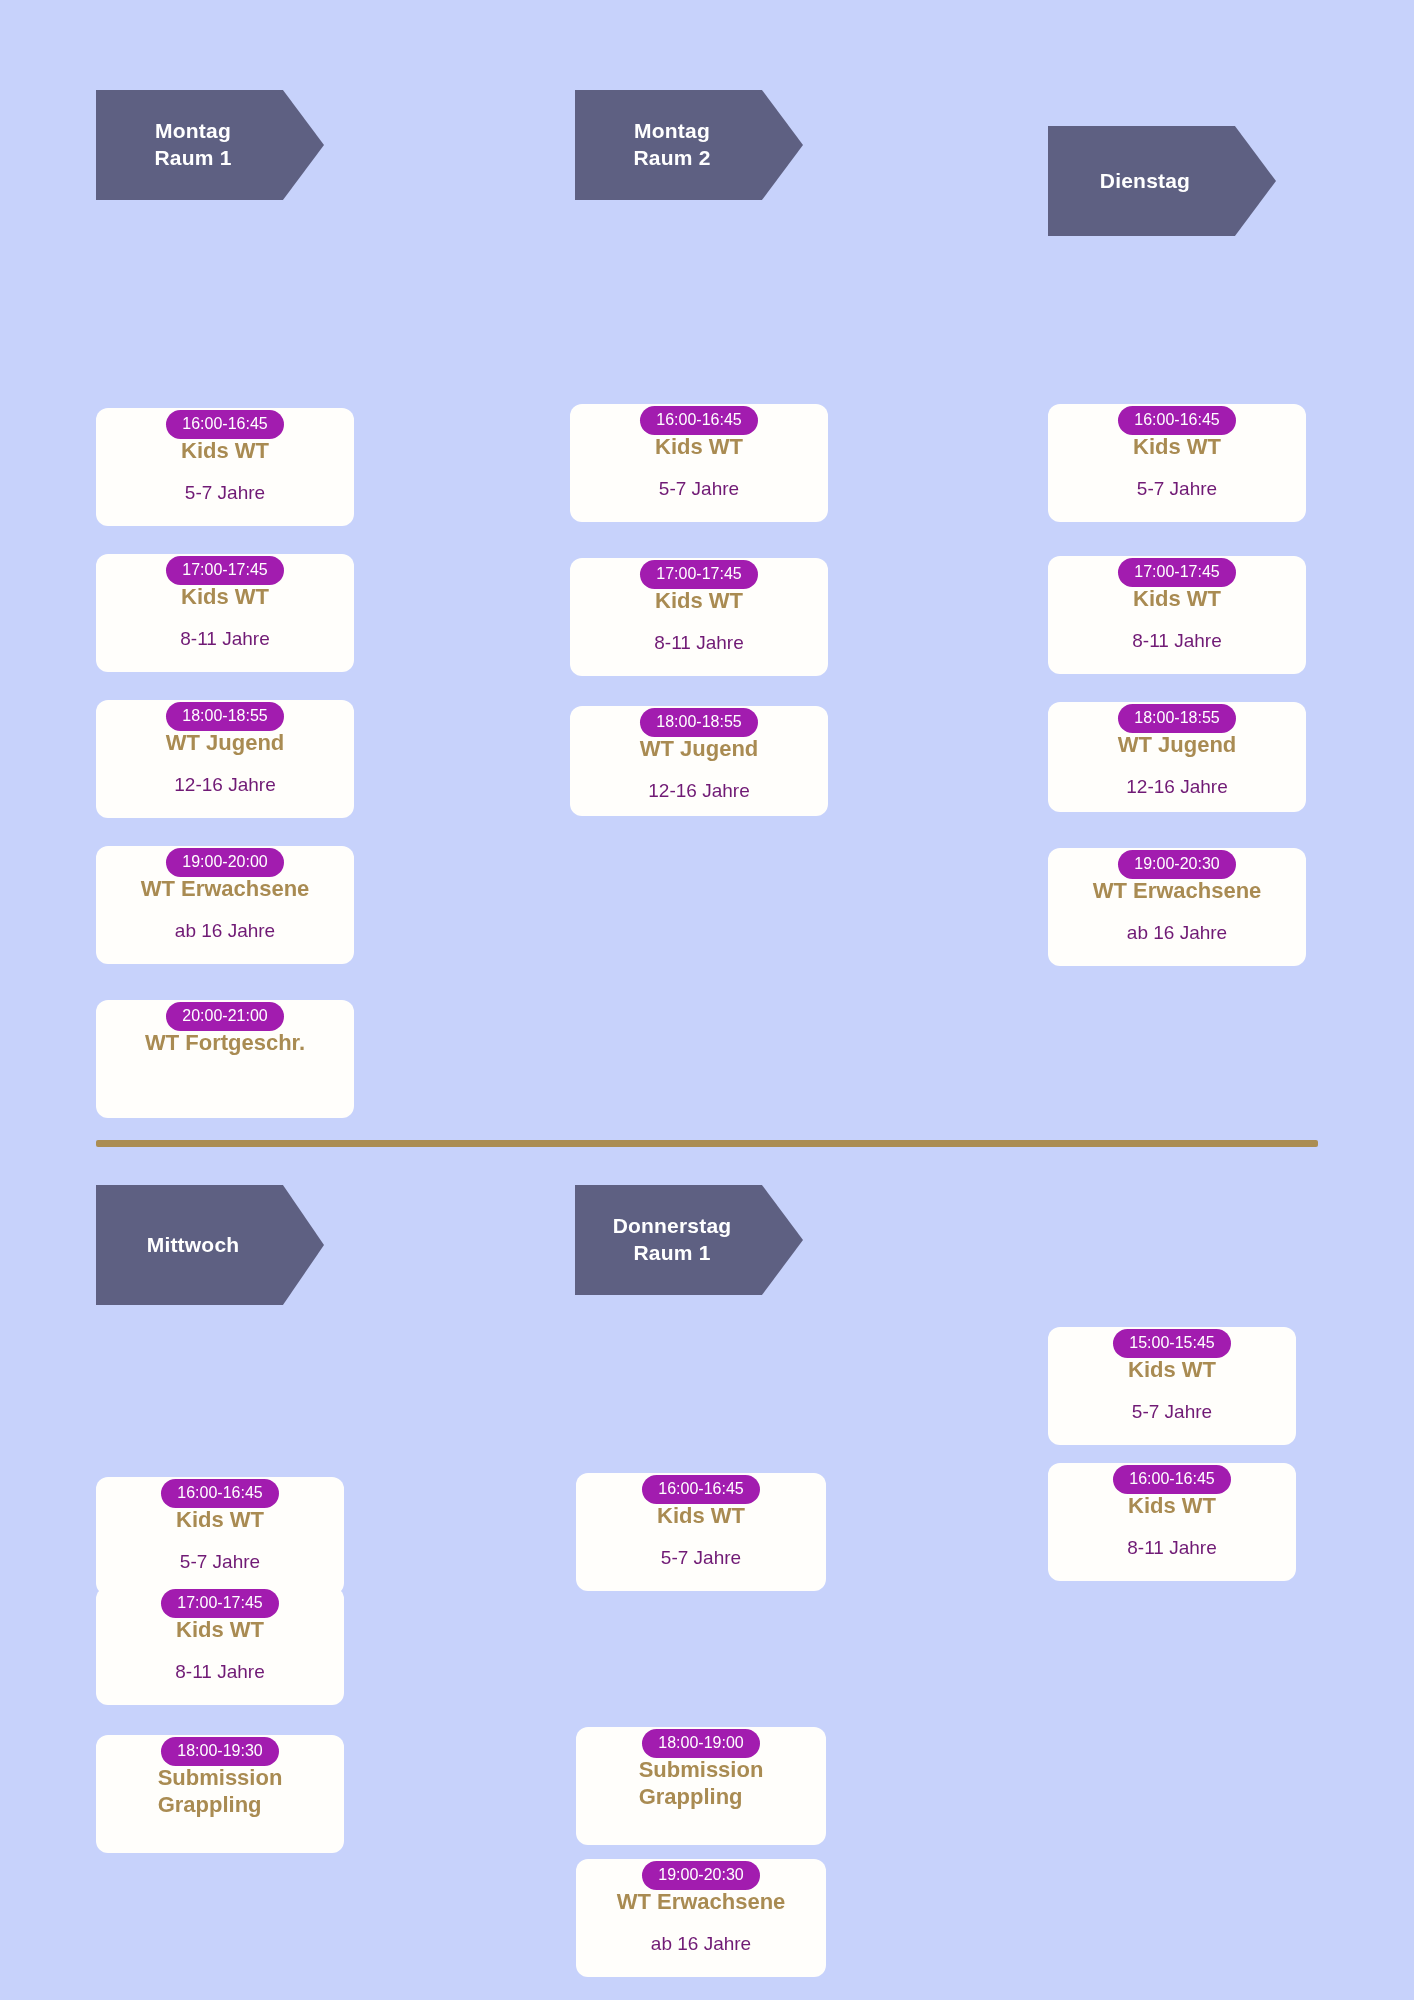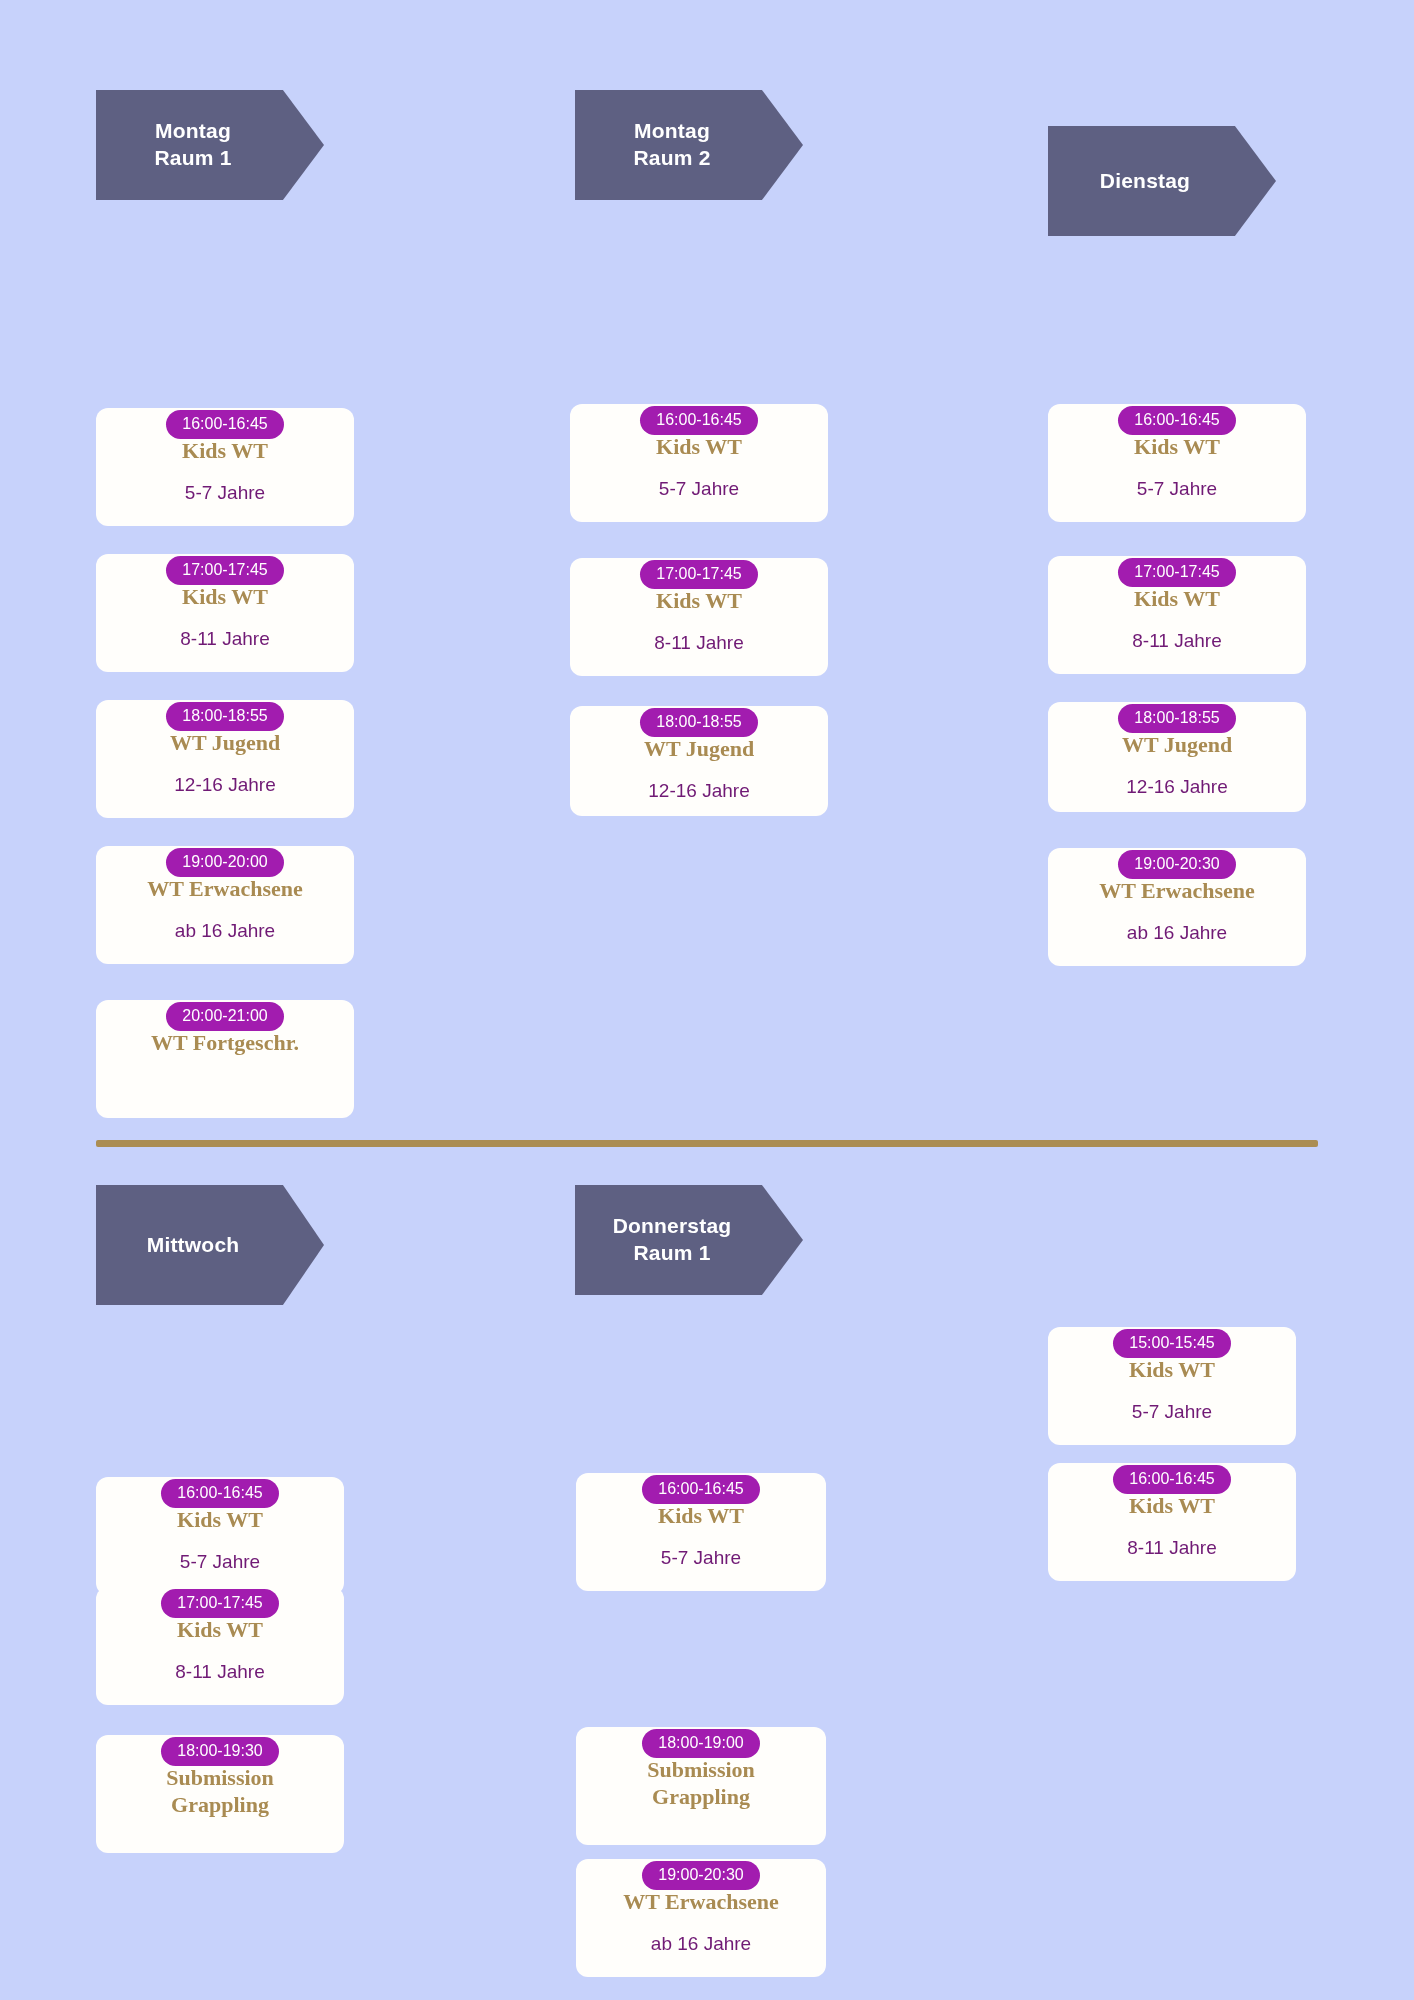--- a/index.html
+++ b/index.html
@@ -53,23 +53,22 @@
     padding: 5px 16px 6px 16px;
     white-space: nowrap;
     line-height: 1.15;
     margin-top: 16px;
   }
   .card .title {
     color: #a98b52;
     font-weight: bold;
     font-size: 22px;
     line-height: 1.22;
-    text-align: center;
+    text-align: left;
     white-space: pre-line;
-    font-family: Liberation Serif, serif;
   }
   .card .sub {
     color: #701a75;
     font-size: 19px;
     line-height: 1.3;
     text-align: right;
     margin-top: 16px;
     white-space: nowrap;
   }
 

